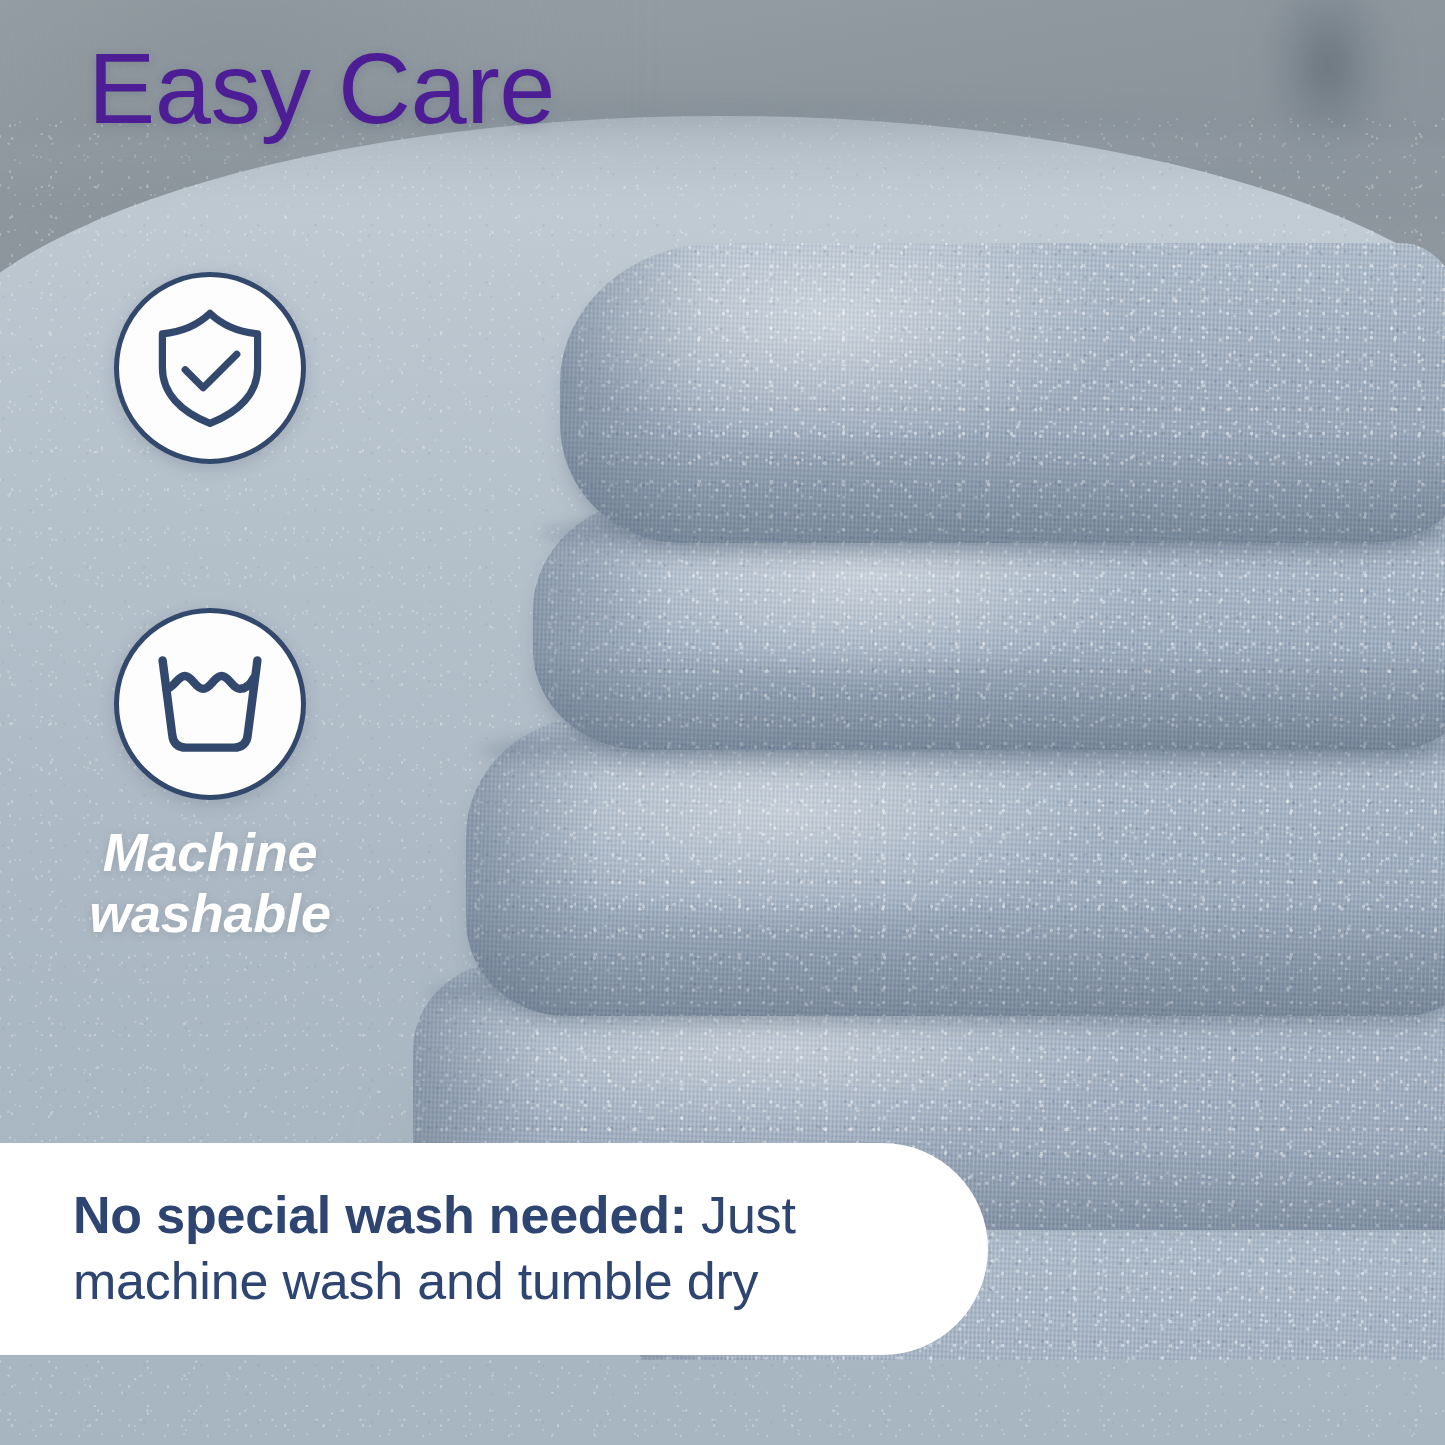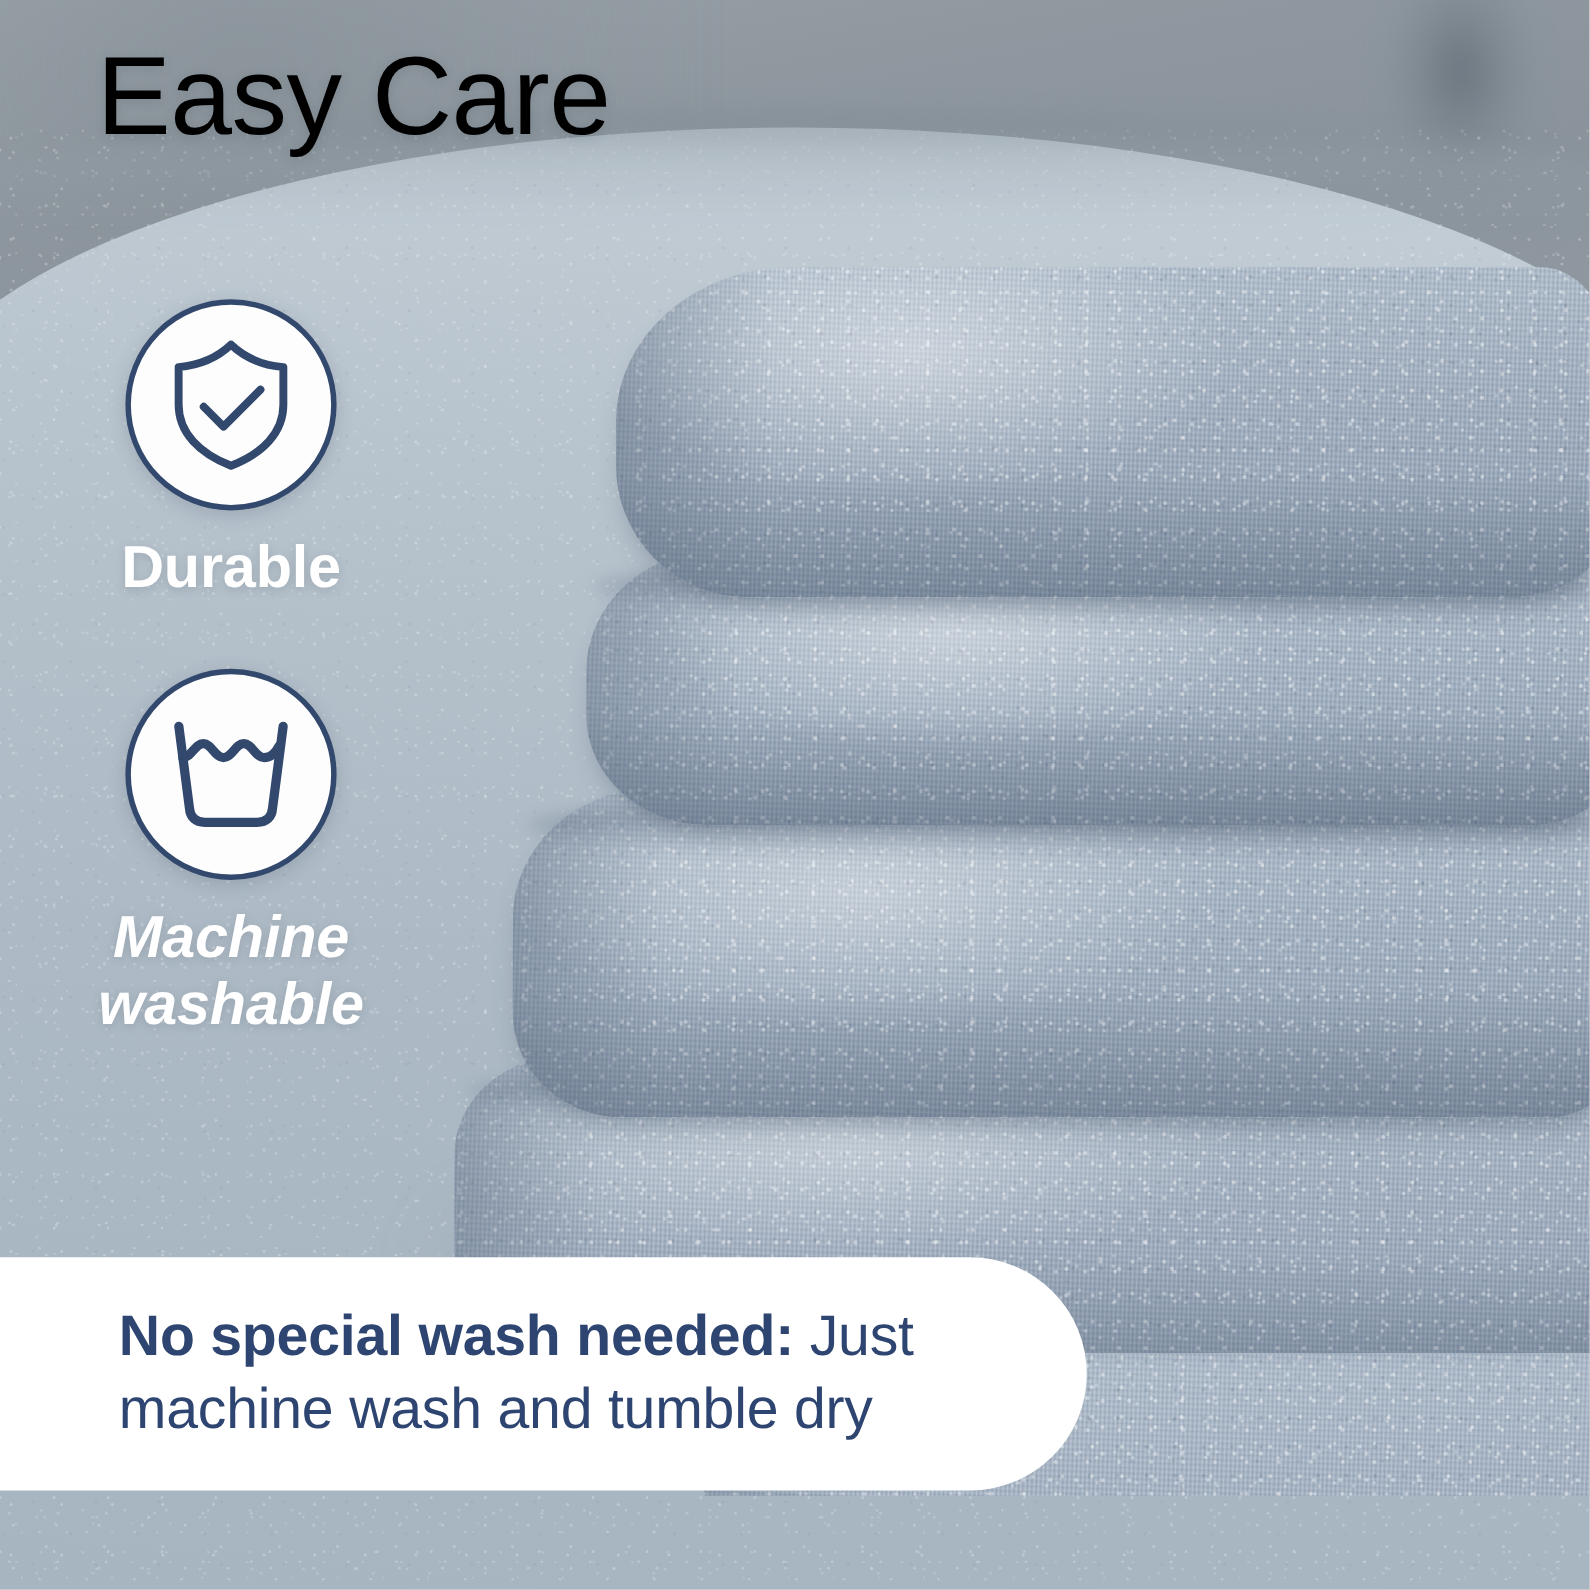--- a/index.html
+++ b/index.html
@@ -248,21 +248,21 @@
   #crease2 { left: 480px; top: 722px;  width: 985px; height: 58px; border-radius: 50%; }
   #crease3 { left: 425px; top: 966px;  width: 1040px; height: 54px; border-radius: 50%; }
   #crease4 { left: 650px; top: 1196px; width: 820px; height: 44px; border-radius: 50%; }
 
   
   .headline {
     position: absolute;
     left: 88px; top: 34px;
     font-size: 101px;
     font-weight: 400;
-    color: #000000;
+    color: #4c1d95;
     letter-spacing: -0.5px;
     line-height: 1.08;
     text-shadow: 0 2px 10px rgba(70,82,94,0.22);
     white-space: nowrap;
   }
 
   .feature {
     position: absolute;
     left: 0;
     width: 420px;
@@ -311,21 +311,20 @@
     align-items: center;
   }
   .caption-text {
     padding-left: 73px;
     padding-right: 110px;
     font-size: 52px;
     line-height: 1.26;
     color: #2d4570;
     font-weight: 400;
     letter-spacing: -0.2px;
-    margin-left: 35px;
   }
   .caption-text b { font-weight: 700; }
 </style>
 </head>
 <body>
 
 <div id="canvas">
 
   <div class="photo">
     <div class="wall"></div>
@@ -379,21 +378,20 @@
           <path d="M29 3.2 C22.5 9.4 14.2 12.6 5.2 13.4
                    L5.2 30.5
                    C5.2 43.2 14.6 52.6 29 58.2
                    C43.4 52.6 52.8 43.2 52.8 30.5
                    L52.8 13.4
                    C43.8 12.6 35.5 9.4 29 3.2 Z"></path>
           <path d="M16.6 31.4 L25.6 40.4 L42.4 23.6"></path>
         </svg>
       </span>
     </div>
-    <div class="feature-label">Durable</div>
   </div>
 
   <div class="feature" id="feature-washable">
     <div class="badge">
       <span>
         <svg width="118" height="104" viewBox="0 0 59 52" fill="none" stroke="#32496d" stroke-width="4.2" stroke-linecap="round" stroke-linejoin="round">
           <path d="M5.8 4.2 L10.6 41.2
                    C10.9 45.6 13.4 47.8 17.6 47.8
                    L41.4 47.8
                    C45.6 47.8 48.1 45.6 48.4 41.2

